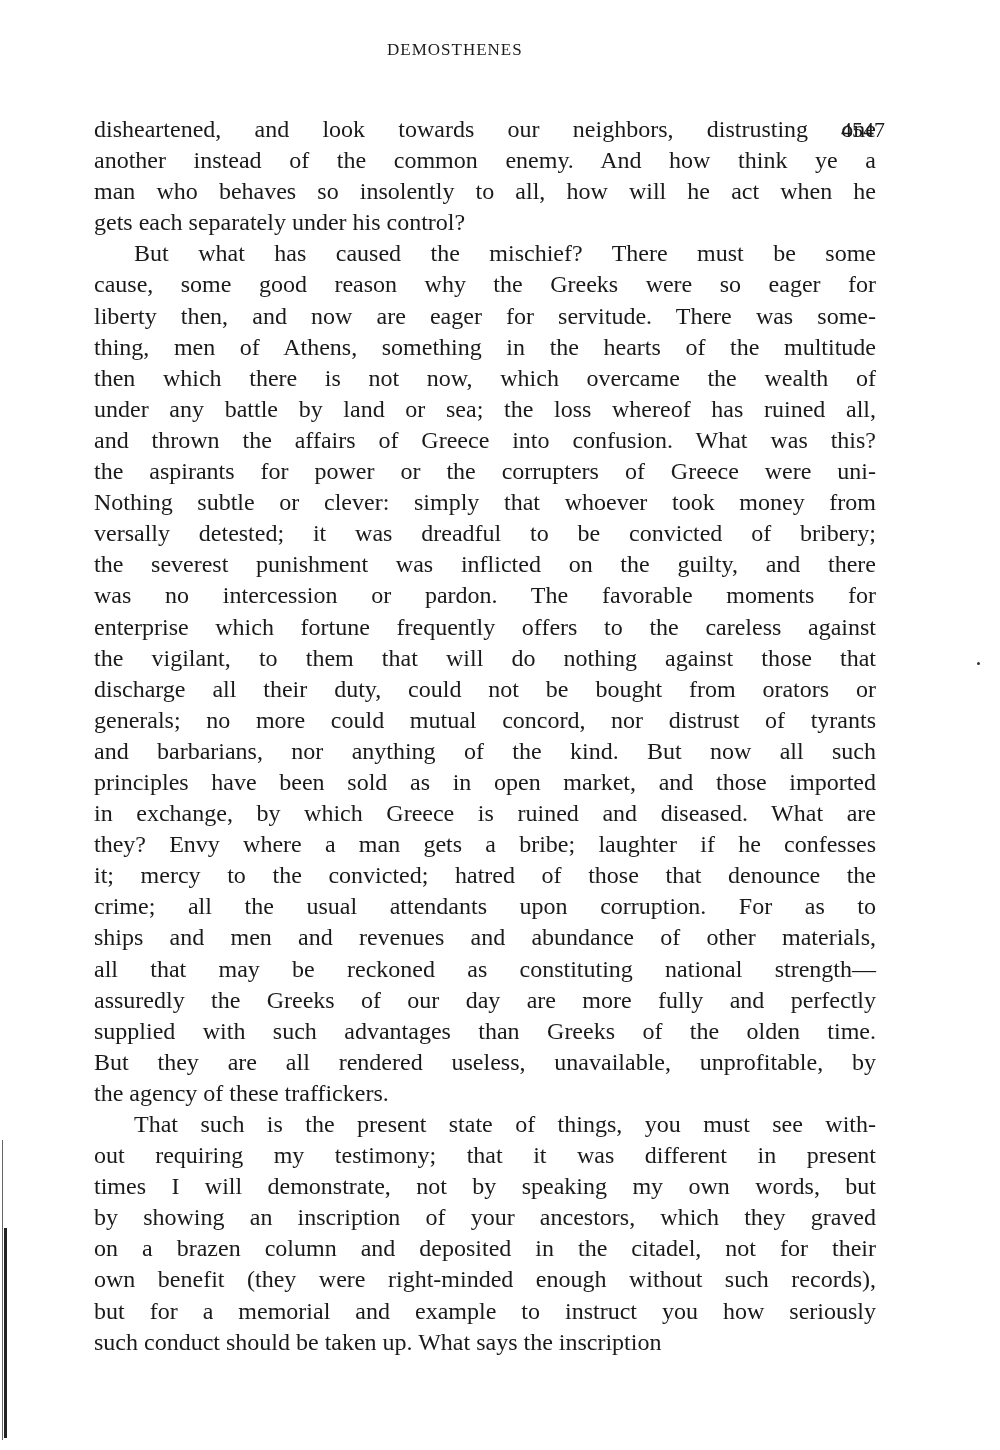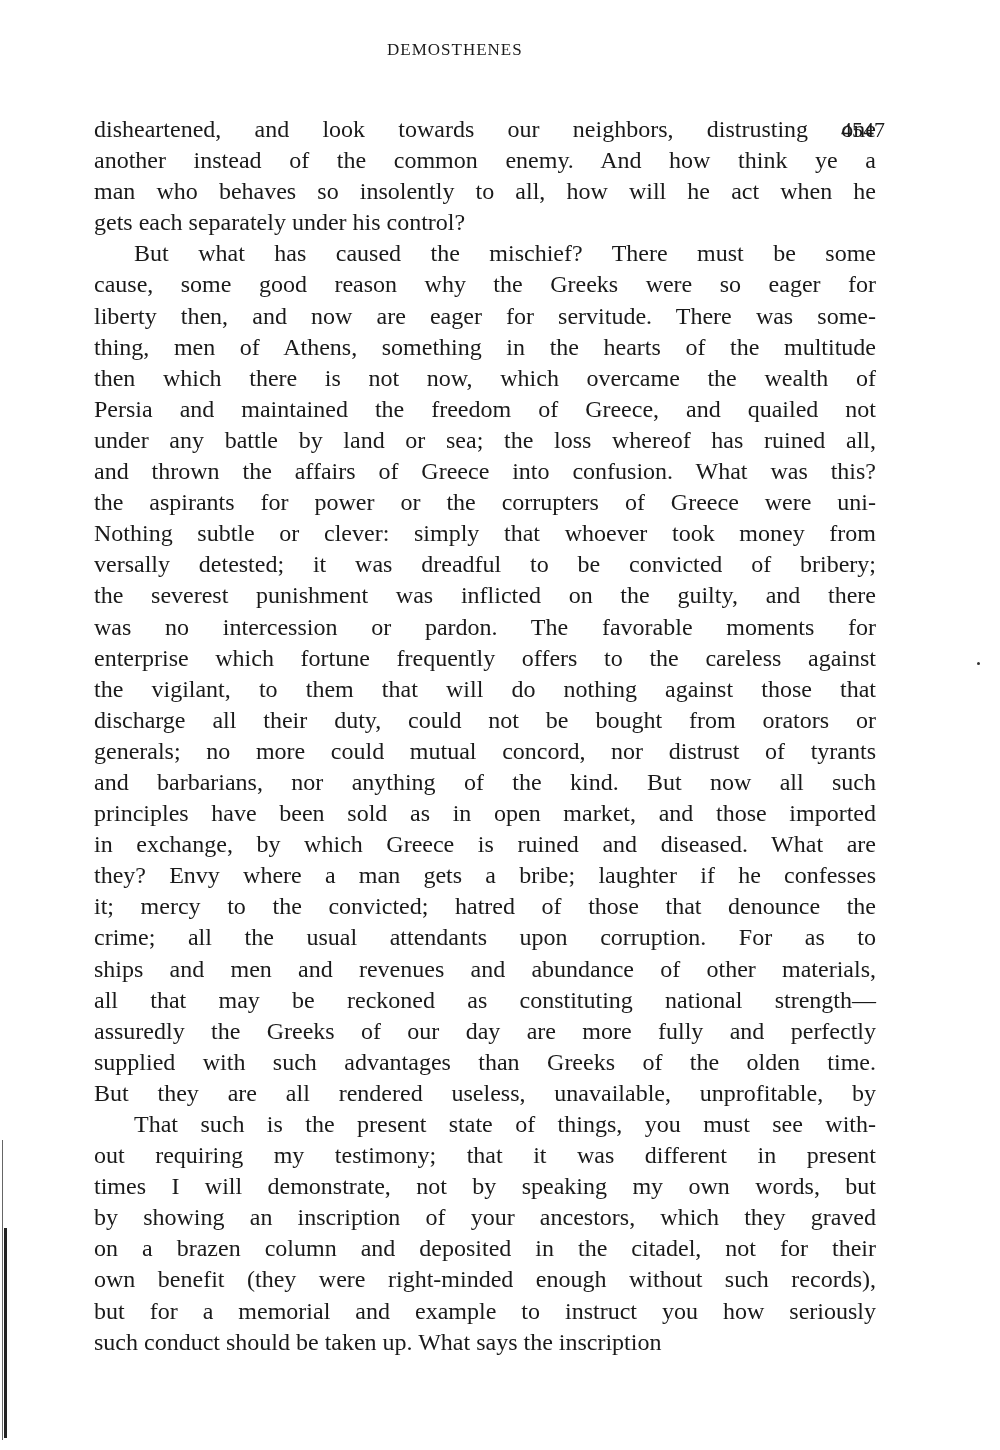--- a/index.html
+++ b/index.html
@@ -31,21 +31,20 @@
       <span class="line">another instead of the common enemy.  And how think ye a</span>
       <span class="line">man who behaves so insolently to all, how will he act when he</span>
       <span class="line last">gets each separately under his control?</span>
     </div>
     <div>
       <span class="line indent">But what has caused the mischief?  There must be some</span>
       <span class="line">cause, some good reason why the Greeks were so eager for</span>
       <span class="line">liberty then, and now are eager for servitude.  There was some-</span>
       <span class="line">thing, men of Athens, something in the hearts of the multitude</span>
       <span class="line">then which there is not now, which overcame the wealth of</span>
-      <span class="line">Persia and maintained the freedom of Greece, and quailed not</span>
       <span class="line">under any battle by land or sea; the loss whereof has ruined all,</span>
       <span class="line">and thrown the affairs of Greece into confusion.  What was this?</span>
       <span class="line">the aspirants for power or the corrupters of Greece were uni-</span>
       <span class="line">Nothing subtle or clever: simply that whoever took money from</span>
       <span class="line">versally detested; it was dreadful to be convicted of bribery;</span>
       <span class="line">the severest punishment was inflicted on the guilty, and there</span>
       <span class="line">was no intercession or pardon.  The favorable moments for</span>
       <span class="line">enterprise which fortune frequently offers to the careless against</span>
       <span class="line">the vigilant, to them that will do nothing against those that</span>
       <span class="line">discharge all their duty, could not be bought from orators or</span>
@@ -54,20 +53,21 @@
       <span class="line">principles have been sold as in open market, and those imported</span>
       <span class="line">in exchange, by which Greece is ruined and diseased.  What are</span>
       <span class="line">they?  Envy where a man gets a bribe; laughter if he confesses</span>
       <span class="line">it; mercy to the convicted; hatred of those that denounce the</span>
       <span class="line">crime; all the usual attendants upon corruption.  For as to</span>
       <span class="line">ships and men and revenues and abundance of other materials,</span>
       <span class="line">all that may be reckoned as constituting national strength—</span>
       <span class="line">assuredly the Greeks of our day are more fully and perfectly</span>
       <span class="line">supplied with such advantages than Greeks of the olden time.</span>
       <span class="line">But they are all rendered useless, unavailable, unprofitable, by</span>
+      <span class="line last">the agency of these traffickers.</span>
     </div>
     <div>
       <span class="line indent">That such is the present state of things, you must see with-</span>
       <span class="line">out requiring my testimony; that it was different in present</span>
       <span class="line">times I will demonstrate, not by speaking my own words, but</span>
       <span class="line">by showing an inscription of your ancestors, which they graved</span>
       <span class="line">on a brazen column and deposited in the citadel, not for their</span>
       <span class="line">own benefit (they were right-minded enough without such records),</span>
       <span class="line">but for a memorial and example to instruct you how seriously</span>
       <span class="line last">such conduct should be taken up.  What says the inscription</span>

